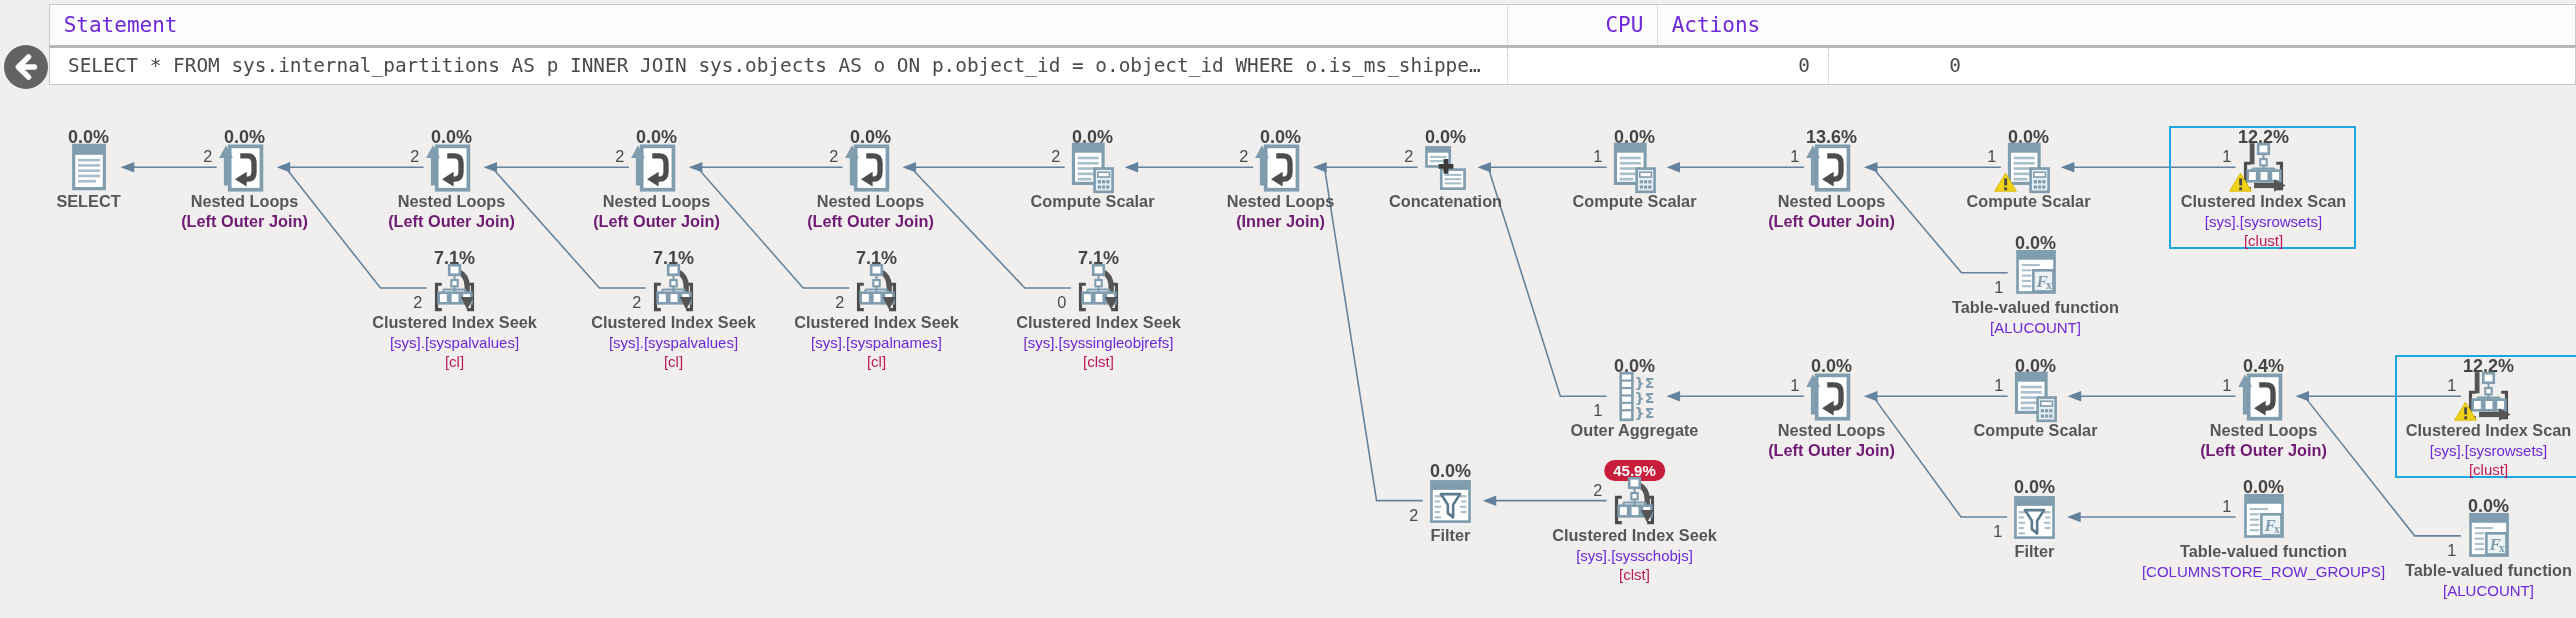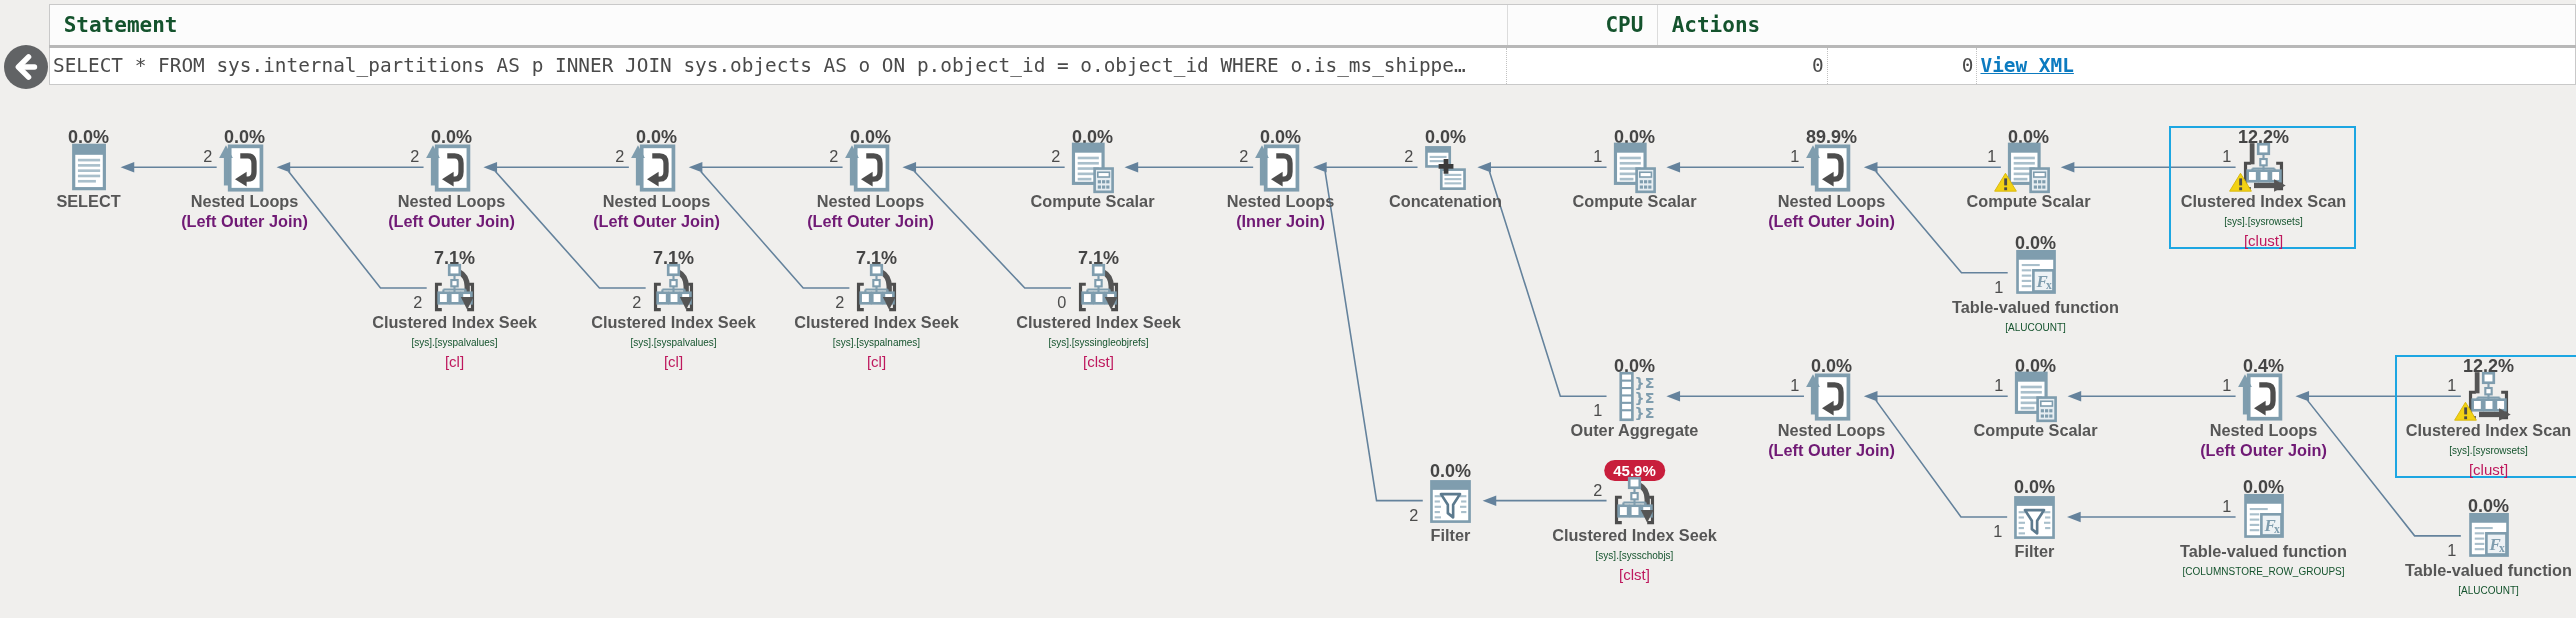--- a/index.html
+++ b/index.html
@@ -3,30 +3,30 @@
 <meta charset="utf-8">
 <style>
   html,body{margin:0;padding:0;}
   body{background:#f0efed;font-family:"Liberation Sans",sans-serif;}
   .page{position:relative;width:2576px;height:619px;background:#f0efed;overflow:hidden;}
 
   
   .stmt-table{position:absolute;left:49px;top:4.2px;width:2527px;}
   .thead{display:flex;height:41px;background:#fcfcfc;border:0.5px solid #c9c9c9;border-bottom:none;box-sizing:border-box;}
   .th{display:flex;align-items:center;box-sizing:border-box;padding:0 13.7px;
-      font-family:"DejaVu Sans Mono",monospace;font-weight:bold;font-size:21px;color:#14532d;
+      font-family:"DejaVu Sans Mono",monospace;font-weight:normal;font-size:21px;color:#6d28d9;
       border-right:0.5px solid #dcdcdc;}
   .th:last-child{border-right:none;}
   .th-statement{width:1458px;}
   .th-duration{width:321px;justify-content:flex-end;}
   .th-cpu{width:150px;justify-content:flex-end;}
   .th-actions{width:720px;}
   .tdivider{height:2.6px;background:#b8b8b8;}
   .trow{display:flex;height:37px;background:#ffffff;border:0.5px solid #c9c9c9;border-top:none;box-sizing:border-box;}
-  .td{display:flex;align-items:center;box-sizing:border-box;padding:0 3px;
+  .td{display:flex;align-items:center;box-sizing:border-box;padding:0 18px;
       font-family:"DejaVu Sans Mono",monospace;font-size:19.4px;color:#4a4a4a;
       border-right:0.5px dotted #c2c2c2;overflow:hidden;white-space:nowrap;}
   .td:last-child{border-right:none;}
   .td-statement{width:1458px;}
   .td-duration{width:321px;justify-content:flex-end;}
   .td-cpu{width:150px;justify-content:flex-end;}
   .td-actions{width:598px;}
   .viewxml{color:#0c7bc0;text-decoration:underline;cursor:pointer;font-weight:bold;}
 
   
@@ -50,43 +50,40 @@
   .node .warn{position:absolute;left:55px;top:47px;width:23px;height:21px;}
   .node .rows{position:absolute;left:4.2px;width:53px;height:18px;line-height:18px;
       text-align:right;font-size:16.3px;color:#4c4c4c;}
   .node .rows.above{top:22px;}
   .node .rows.below{top:47px;}
   .node .title{position:absolute;top:67px;left:-68px;width:315px;height:19px;line-height:19px;
       text-align:center;font-weight:bold;font-size:16.3px;color:#565656;white-space:nowrap;}
   .node .title2{position:absolute;top:87px;left:-68px;width:315px;height:18px;line-height:18px;
       text-align:center;font-weight:bold;font-size:16.3px;color:#701a75;white-space:nowrap;}
   .node .sub1{position:absolute;top:88px;left:-68px;width:315px;height:17px;line-height:17px;
-      text-align:center;font-size:10px;color:#14532d;white-space:nowrap;}
+      text-align:center;font-size:15px;color:#6d28d9;white-space:nowrap;}
   .node .sub2{position:absolute;top:107px;left:-68px;width:315px;height:17px;line-height:17px;
       text-align:center;font-size:15px;color:#be185d;white-space:nowrap;}
 </style>
 </head>
 <body>
 
 <div class="page">
 
   <div class="stmt-table">
     <div class="thead">
       <div class="th th-statement">Statement</div>
       <div class="th th-cpu">CPU</div>
       <div class="th th-actions">Actions</div>
     </div>
     <div class="tdivider"></div>
     <div class="trow">
       <div class="td td-statement">SELECT * FROM sys.internal_partitions AS p INNER JOIN sys.objects AS o ON p.object_id = o.object_id WHERE o.is_ms_shippe…</div>
       <div class="td td-duration">0</div>
       <div class="td td-cpu">0</div>
-      <div class="td td-actions">
-          <span class="viewxml">View XML</span>
-        </div>
     </div>
   </div>
 
   <button class="back-btn">
     <svg viewBox="0 0 104 104">
       <path d="M58 28 L34 52 L58 76" stroke="#ffffff" stroke-width="13" fill="none" stroke-linecap="round" stroke-linejoin="round"></path>
       <line x1="38" y1="52" x2="72" y2="52" stroke="#ffffff" stroke-width="13" stroke-linecap="round"></line>
     </svg>
   </button>
 
@@ -287,21 +284,21 @@
                 <rect x="78" y="76" width="6" height="6"></rect>
     <rect x="62" y="86" width="6" height="6"></rect>
                 <rect x="70" y="86" width="6" height="6"></rect>
                 <rect x="78" y="86" width="6" height="6"></rect>
               </g>
             </svg></div>
           <div class="rows above">1</div>
           <div class="title">Compute Scalar</div>
         </div>
         <div class="node" style="left: 1728px; top: 46px;">
-          <div class="pct">89.9%</div>
+          <div class="pct">13.6%</div>
           <div class="icon-wrap"><svg viewBox="0 0 104 104">
               <rect x="24" y="12" width="60" height="82" fill="#fff" stroke="#7f9dae" stroke-width="7"></rect>
     <rect x="13" y="32" width="9" height="54" fill="#7f9dae"></rect>
               <polygon points="17,10 4,34 30,34" fill="#7f9dae"></polygon>
     <path d="M44 30 H58 Q70 30 70 44 V60 Q70 74 58 74 H52" fill="none" stroke="#4d4d4d" stroke-width="10"></path>
     <polygon points="34,74 56,60 56,88" fill="#4d4d4d"></polygon>
             </svg></div>
           <div class="rows above">1</div>
           <div class="title">Nested Loops</div>
           <div class="title2">(Left Outer Join)</div>

